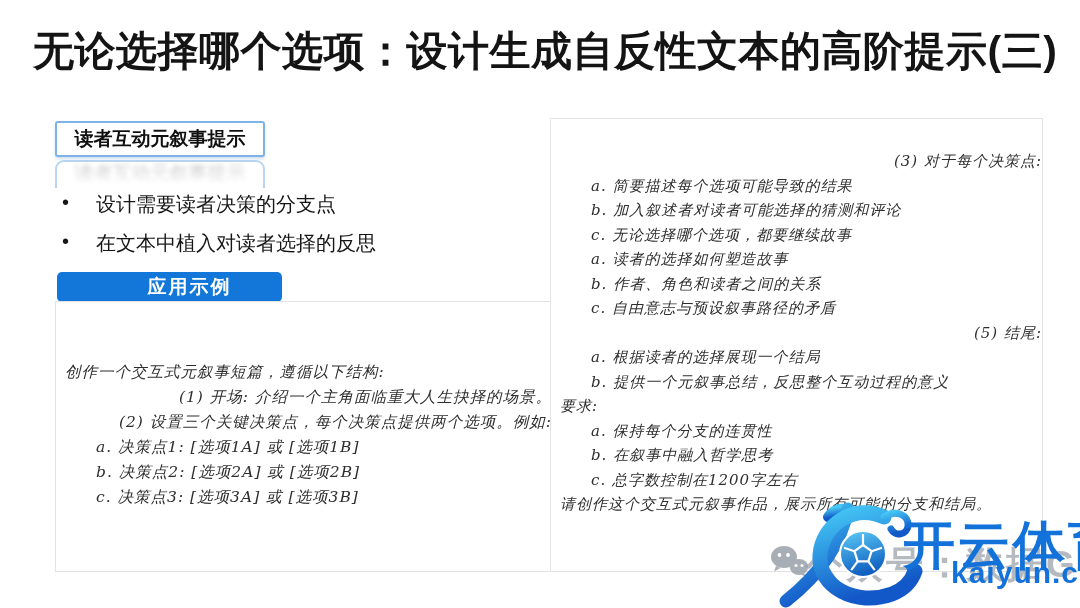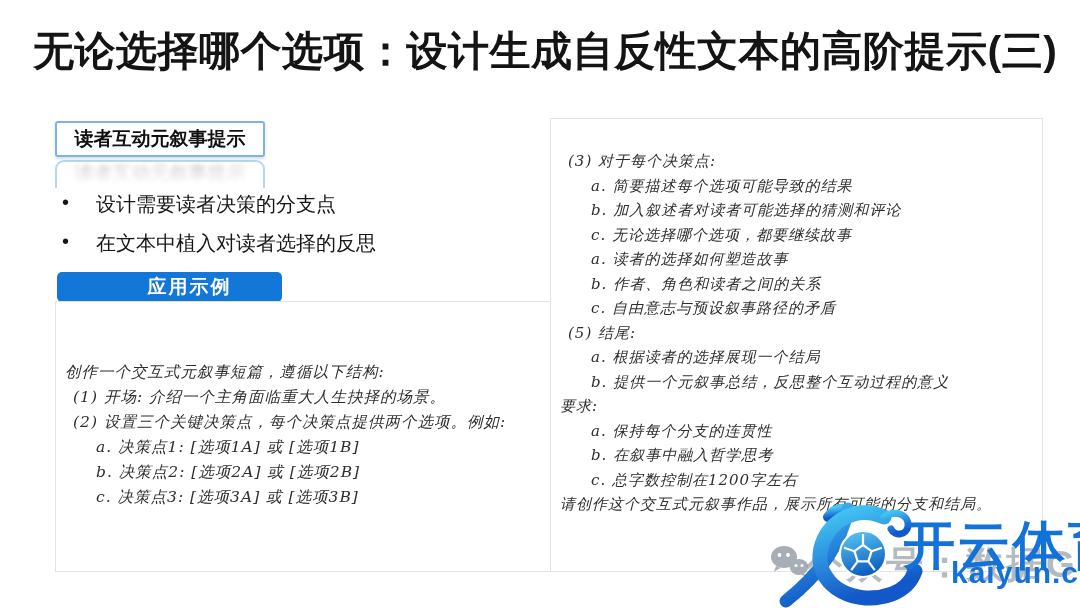--- a/index.html
+++ b/index.html
@@ -35,21 +35,21 @@
   .card-left{left:55px;top:301px;width:472px;height:269px;padding-left:24px;}
   .card-right{left:550px;top:118px;width:491px;height:452px;}
   .card-content{position:absolute;left:0;right:0;}
   .card-left .card-content{top:58px;}
   .card-right .card-content{top:30px;}
   .card-line{font-family:"DejaVu Serif","Liberation Serif",serif;font-style:italic;color:#2e2e2e;
          letter-spacing:1px;white-space:nowrap;}
   .card-left .card-line{font-size:15.5px;line-height:25px;}
   .card-right .card-line{font-size:15px;line-height:24.5px;}
   .ind0{padding-left:9px;}
-  .ind1{padding-left:17px;}
+  .ind1{padding-left:17px;text-align:right;}
   .ind2{padding-left:40px;}
 
   
   .wm-gray{position:absolute;left:806px;top:540px;z-index:4;font-size:37px;font-weight:700;
          color:#b5bac0;letter-spacing:3px;white-space:nowrap;}
   .wechat-icon{position:absolute;left:769px;top:544px;z-index:4;opacity:.85;}
   .k-logo{position:absolute;left:762px;top:497px;z-index:5;}
   .brand-cn{position:absolute;left:903px;top:511px;z-index:6;font-size:52px;font-weight:900;
          color:#1371da;letter-spacing:3px;white-space:nowrap;}
   .brand-url{position:absolute;left:951px;top:556px;z-index:6;font-size:30px;font-weight:700;

